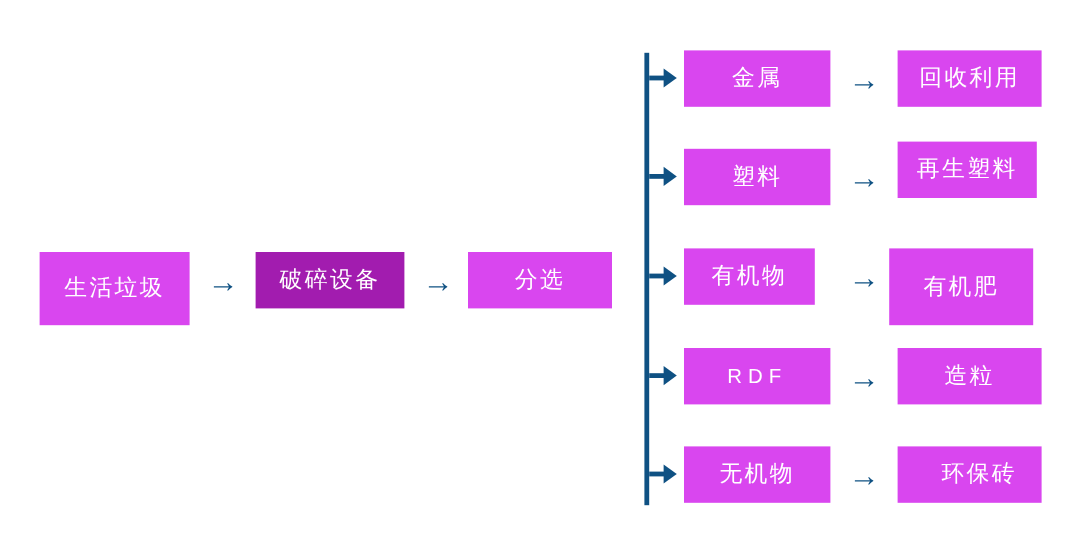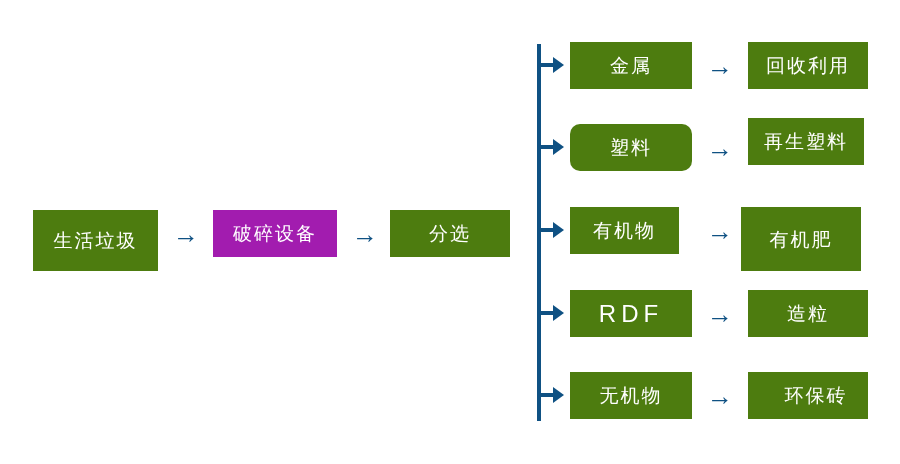--- a/index.html
+++ b/index.html
@@ -27,23 +27,23 @@
     align-items: center;
     justify-content: center;
     box-sizing: border-box;
     color: #ffffff;
     font-size: 19px;
     letter-spacing: 2px;
     line-height: 1;
     white-space: nowrap;
     user-select: none;
   }
-  .node.blue { background: #4d7c0f; }
+  .node.blue { background: #d946ef; }
   .node.red  { background: #a21caf; }
-  .node.latin { letter-spacing: 5px; font-size: 24px; }
+  .node.latin { letter-spacing: 5px; font-size: 17px; }
 
   
   .arrow {
     position: absolute;
     color: #0F5183;
     font-size: 26px;
     line-height: 1;
     font-weight: bold;
     display: flex;
     align-items: center;
@@ -103,21 +103,21 @@
   </div>
   <div class="arrow" style="left:700px; top:50px; width:40px; height:32px;">
     <span>→</span>
   </div>
   <div class="node blue" style="left:748px; top:42px; width:120px; height:47px;">
     <span>回收利用</span>
   </div>
 
   <div class="stub" style="left:541px; top:145px; width:16px;"></div>
   <div class="head" style="left:553px; top:139px; border-top:8px solid transparent; border-bottom:8px solid transparent; border-left:11px solid #0F5183;"></div>
-  <div class="node blue" style="left:570px; top:124px; width:122px; height:47px;border-radius:10px;">
+  <div class="node blue" style="left:570px; top:124px; width:122px; height:47px;">
     <span>塑料</span>
   </div>
   <div class="arrow" style="left:700px; top:132px; width:40px; height:32px;">
     <span>→</span>
   </div>
   <div class="node blue" style="left:748px; top:118px; width:116px; height:47px;">
     <span>再生塑料</span>
   </div>
 
   <div class="stub" style="left:541px; top:228px; width:16px;"></div>

